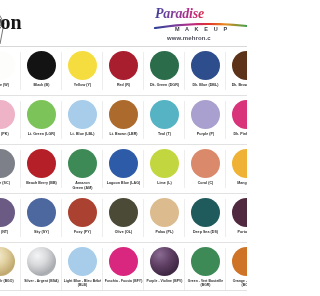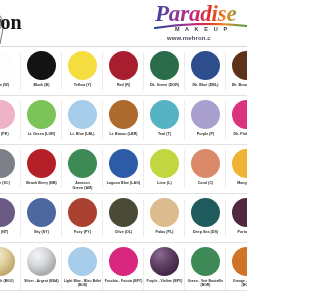--- a/index.html
+++ b/index.html
@@ -38,21 +38,21 @@
     right: -6px;
     top: 4px;
     width: 104px;
     height: 40px;
     overflow: hidden;
     text-align: left;
   }
   .paradise-word {
     font-family: "Liberation Serif", serif;
     font-style: italic;
-    font-size: 23px;
+    font-size: 14px;
     font-weight: bold;
     letter-spacing: -0.2px;
     line-height: 19px;
     white-space: nowrap;
     background: linear-gradient(90deg,#2b3f97 0%, #7b3f9d 22%, #c0277f 42%, #e0322c 58%, #e98b20 74%, #3f9f4a 90%);
     -webkit-background-clip: text;
     background-clip: text;
     color: transparent;
     padding-left: 6px;
   }

